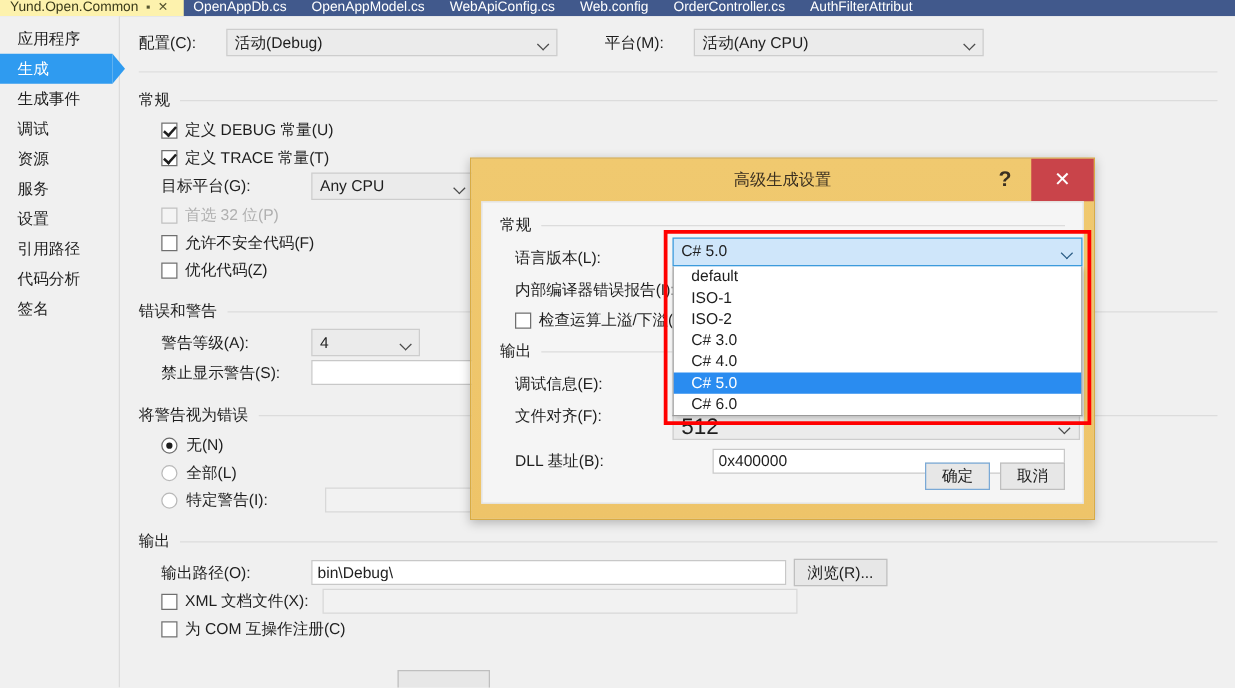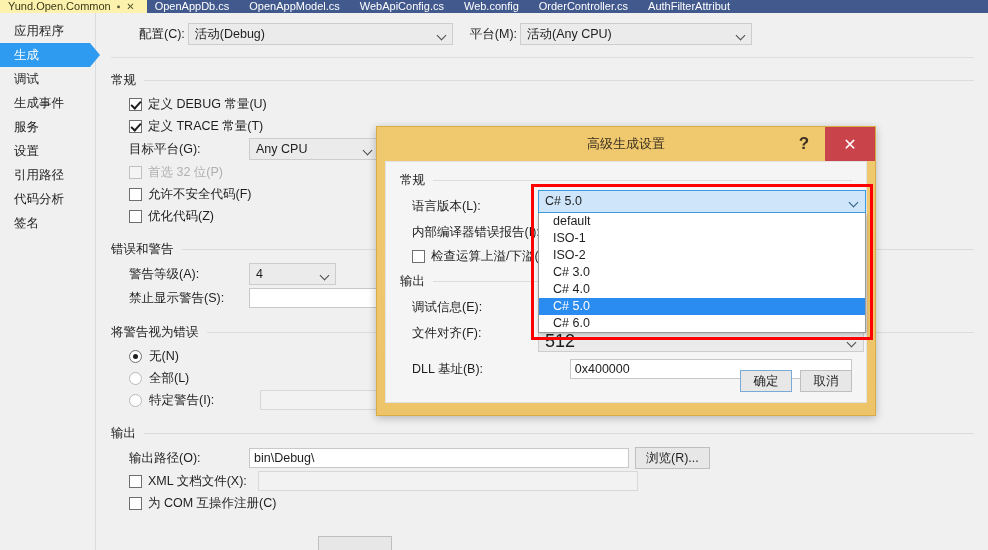--- a/index.html
+++ b/index.html
@@ -64,21 +64,21 @@
     border-bottom: 12px solid transparent;
     border-left: 10px solid #2f9bf0;
   }
 
   
   .content {
     position: absolute; left: 97px; top: 0; right: 0; height: 537px;
     padding: 8px 14px 0 14px;
   }
 
-  .toprow { display: flex; align-items: center; gap: 3px; margin-top: 2px; margin-left: 28px; }
+  .toprow { display: flex; align-items: center; gap: 24px; margin-top: 2px; }
   .lbl { font-size: 12.5px; color: #1e1e1e; white-space: nowrap; }
 
   select.cbo, .cbo {
     -webkit-appearance: none; appearance: none;
     height: 22px; line-height: 20px;
     background: #ebebeb;
     border: 1px solid #cdcdcd;
     font-family: "Liberation Sans", sans-serif;
     font-size: 12.5px; color: #1e1e1e;
     padding: 0 20px 0 6px;
@@ -277,24 +277,27 @@
   <div class="surface">
 
     <div class="leftnav">
       <div class="navitem">
         <span>应用程序</span>
       </div>
       <div class="navitem selected">
         <span>生成</span>
       </div>
       <div class="navitem">
+        <span>生成事件</span>
+      </div>
+      <div class="navitem">
         <span>调试</span>
       </div>
       <div class="navitem">
-        <span>生成事件</span>
+        <span>资源</span>
       </div>
       <div class="navitem">
         <span>服务</span>
       </div>
       <div class="navitem">
         <span>设置</span>
       </div>
       <div class="navitem">
         <span>引用路径</span>
       </div>

